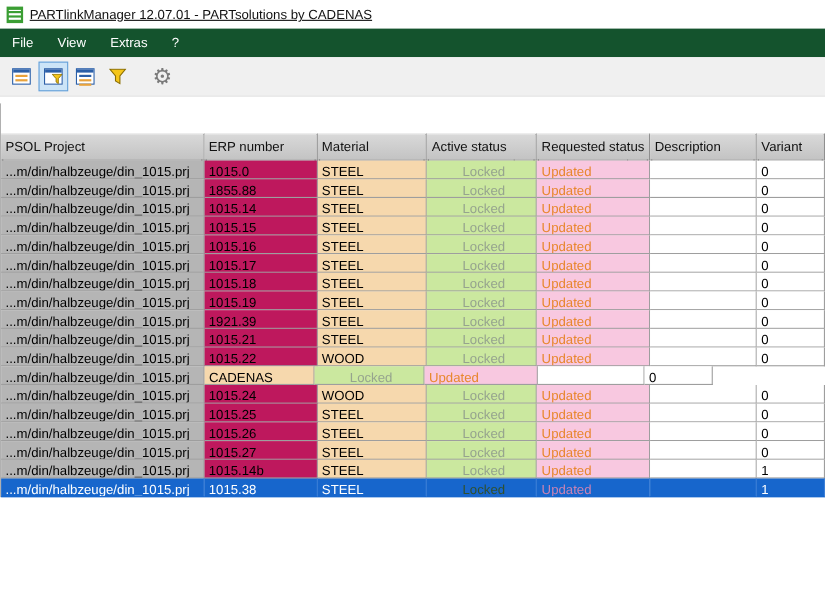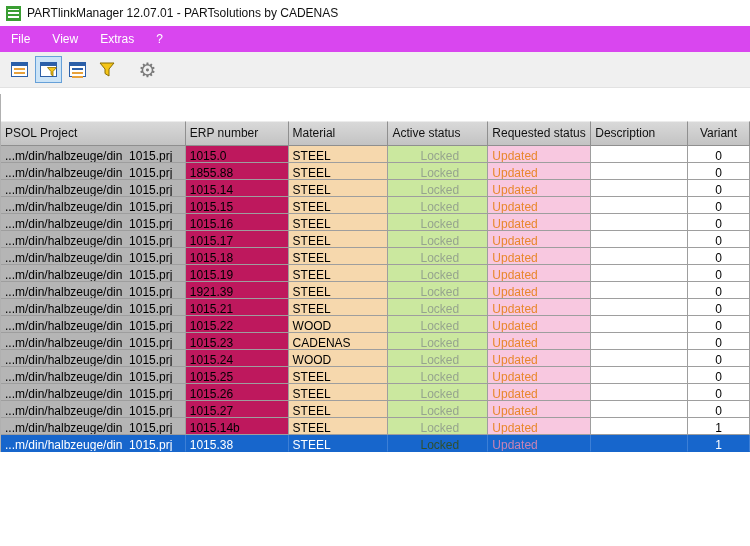--- a/index.html
+++ b/index.html
@@ -6,24 +6,24 @@
   body { background:#e8e8e8; font-family:"Liberation Sans", sans-serif; }
   .window {
     width:750px; height:546px; background:#ffffff; overflow:hidden;
     position:relative; font-size:12px; color:#000;
   }
 
   
   .titlebar { height:26px; background:#ffffff; display:flex; align-items:center; padding-left:6px; gap:6px; }
   .app-icon { width:15px; height:15px; background:#3a9e33; display:flex; flex-direction:column; justify-content:center; gap:2px; padding:3px 2px; }
   .app-icon span { display:block; height:2px; background:#ffffff; }
-  .title-text { font-size:12px; color:#111; }
+  .title-text { font-size:12px; color:#111;text-decoration:underline; }
 
   
-  .menubar { height:26px; background:#d946ef; display:flex; align-items:stretch; }
+  .menubar { height:26px; background:#14532d; display:flex; align-items:stretch; }
   .menu-item { color:#ffffff; padding:0 11px; line-height:26px; cursor:default; }
 
   
   .toolbar { height:36px; background:#f0f0f0; display:flex; align-items:center; padding:0 6px; gap:2px; border-bottom:1px solid #e2e2e2; }
   .tbtn { width:27px; height:27px; display:flex; align-items:center; justify-content:center; border:1px solid transparent; }
   .tbtn.pressed { background:#cce4f7; border:1px solid #66a0d8; }
   .win-ico { width:17px; height:15px; border:1px solid #2b5fa8; background:#fff; position:relative; }
   .win-ico::before { content:""; position:absolute; top:0; left:0; right:0; height:3px; background:#2b5fa8; }
   .win-ico .mini-funnel { position:absolute; right:-1px; bottom:-1px; }
   .win-ico .mini-rows { position:absolute; left:2px; top:5px; right:2px; display:flex; flex-direction:column; gap:2px; }
@@ -34,21 +34,21 @@
   .gap-strip { height:6px; background:#ffffff; }
 
   
   .table-area { border-left:1px solid #b0b0b0; }
   .col-project  { width:185px; }
   .col-erp      { width:103px; }
   .col-material { width:100px; }
   .col-active   { width:100px; }
   .col-requested{ width:103px; }
   .col-desc     { width:97px;  }
-  .col-variant  { width:62px;text-align:center;  }
+  .col-variant  { width:62px;  }
 
   .filter-row { height:27px; display:flex; background:#ffffff; }
   .fcell { padding:1px 2px 2px 1px;margin-top:44px; }
   .fbox {
     height:24px; width:100%; border:1px solid #686868; background:#ffffff;
     display:flex; align-items:center; padding:0 6px; overflow:hidden; white-space:nowrap;
   }
   .fbox-edit { justify-content:flex-end; padding:0; }
   .pencil { font-size:13px; color:#333; padding:0 6px; }
   .fdiv { width:1px; height:16px; background:#9a9a9a; }
@@ -275,21 +275,20 @@
           <div class="cell col-project c-project">...m/din/halbzeuge/din_1015.prj</div>
           <div class="cell col-erp c-erp">1015.22</div>
           <div class="cell col-material c-material">WOOD</div>
           <div class="cell col-active c-active">Locked</div>
           <div class="cell col-requested c-requested">Updated</div>
           <div class="cell col-desc c-description"></div>
           <div class="cell col-variant c-variant">0</div>
         </div>
         <div class="trow">
           <div class="cell col-project c-project">...m/din/halbzeuge/din_1015.prj</div>
-          <div class="cell col-erp c-erp">1015.23</div>
           <div class="cell col-material c-material">CADENAS</div>
           <div class="cell col-active c-active">Locked</div>
           <div class="cell col-requested c-requested">Updated</div>
           <div class="cell col-desc c-description"></div>
           <div class="cell col-variant c-variant">0</div>
         </div>
         <div class="trow">
           <div class="cell col-project c-project">...m/din/halbzeuge/din_1015.prj</div>
           <div class="cell col-erp c-erp">1015.24</div>
           <div class="cell col-material c-material">WOOD</div>

